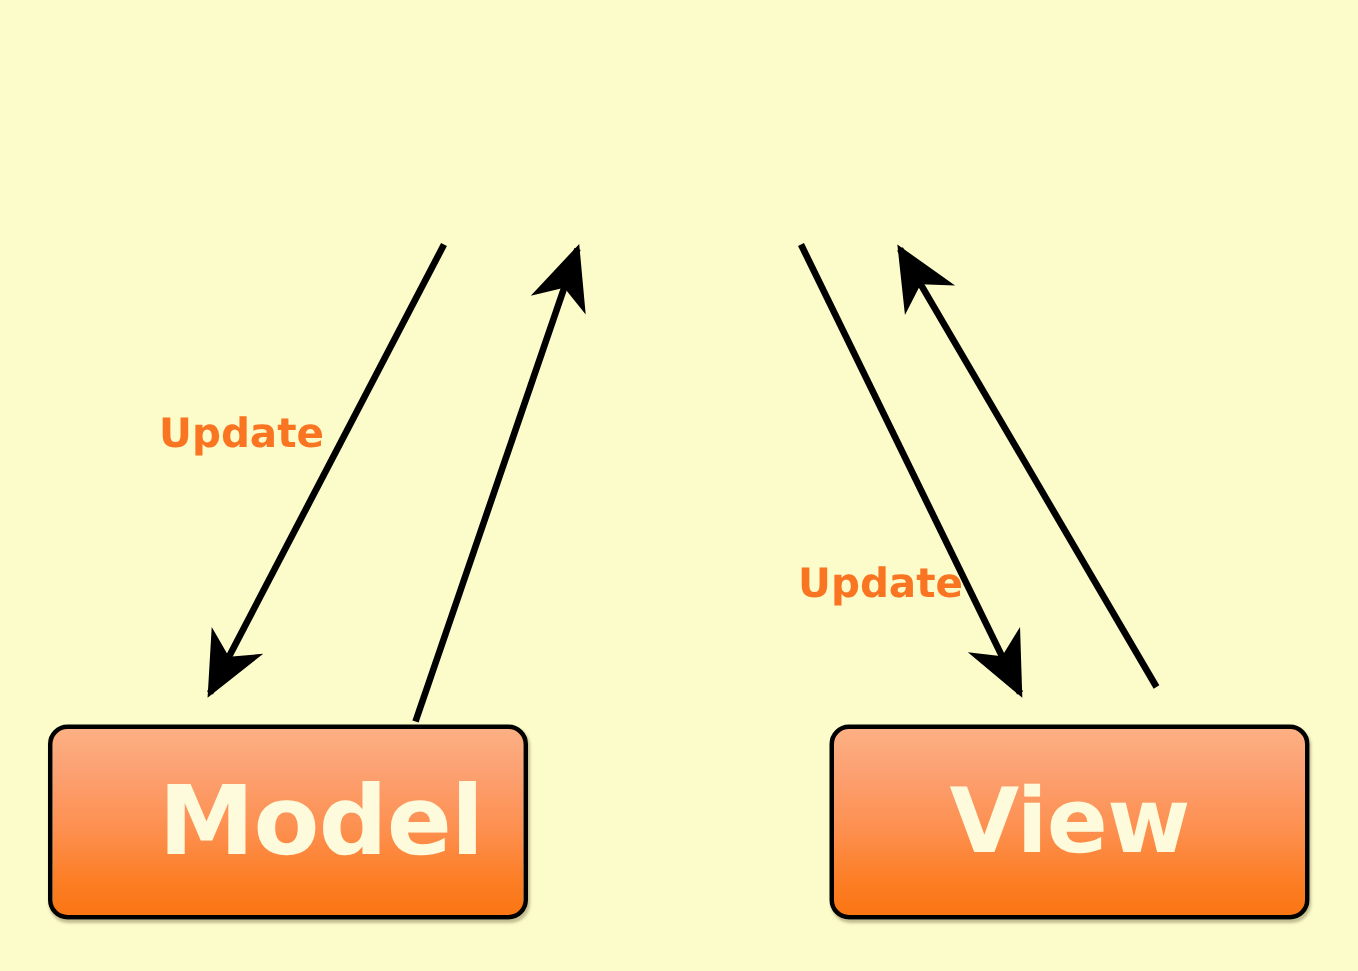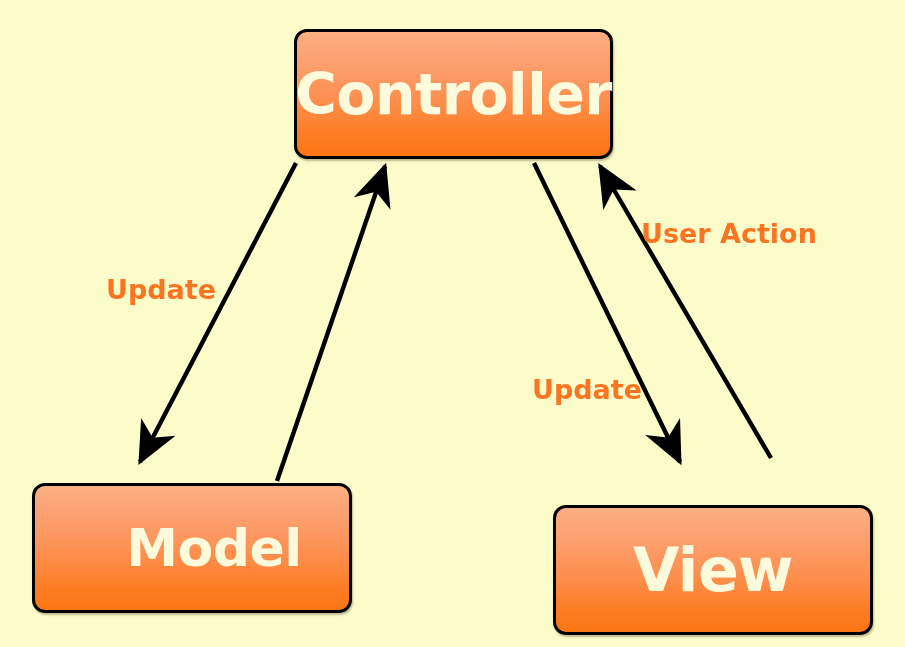--- a/index.html
+++ b/index.html
@@ -51,24 +51,24 @@
     width: 319px;
     height: 130px;
   }
   #node-controller .node-label { font-size: 57px; }
   #node-model {
     left: 32px;
     top: 483px;
     width: 320px;
     height: 130px;
   }
-  #node-model .node-label { font-size: 52px; margin-left: 44px; }
+  #node-model .node-label { font-size: 64px; margin-left: 44px; }
   #node-view {
     left: 553px;
-    top: 505px;
+    top: 483px;
     width: 320px;
     height: 130px;
   }
   #node-view .node-label { font-size: 60px; }
   .edge-label {
     position: absolute;
     color: #f97521;
     font-weight: bold;
     font-size: 27px;
     line-height: 1;
@@ -94,32 +94,28 @@
 
     <line x1="296" y1="163" x2="140" y2="462" stroke="#000000" stroke-width="4.4" stroke-linecap="butt" marker-end="url(#swallowtail)"></line>
 
     <line x1="277" y1="481" x2="385" y2="166" stroke="#000000" stroke-width="4.4" stroke-linecap="butt" marker-end="url(#swallowtail)"></line>
 
     <line x1="534" y1="163" x2="680" y2="462" stroke="#000000" stroke-width="4.4" stroke-linecap="butt" marker-end="url(#swallowtail)"></line>
 
     <line x1="771" y1="458" x2="600" y2="166" stroke="#000000" stroke-width="4.4" stroke-linecap="butt" marker-end="url(#swallowtail)"></line>
   </svg>
 
-  <div class="node" id="node-controller">
-    <span class="node-label">Controller</span>
-  </div>
 
   <div class="node" id="node-model">
     <span class="node-label">Model</span>
   </div>
 
   <div class="node" id="node-view">
     <span class="node-label">View</span>
   </div>
 
   <div class="edge-label" id="label-update-model">Update</div>
 
 
   <div class="edge-label" id="label-update-view">Update</div>
 
-  <div class="edge-label" id="label-user-action">User Action</div>
 
 </div>
 
 </body></html>

